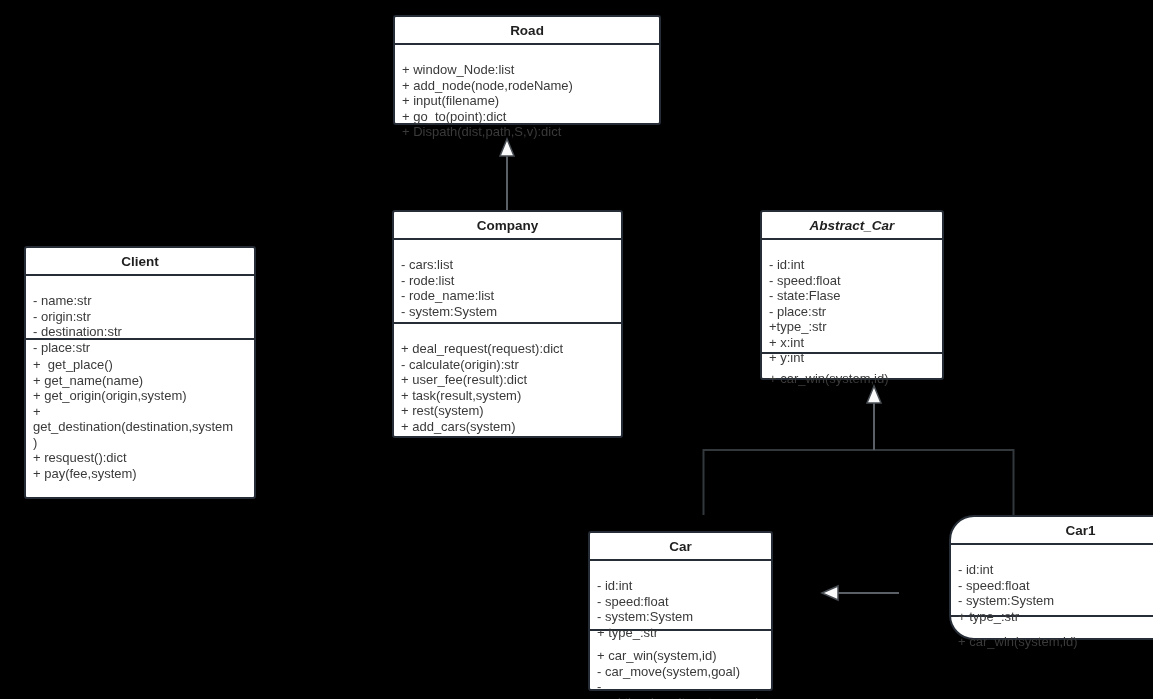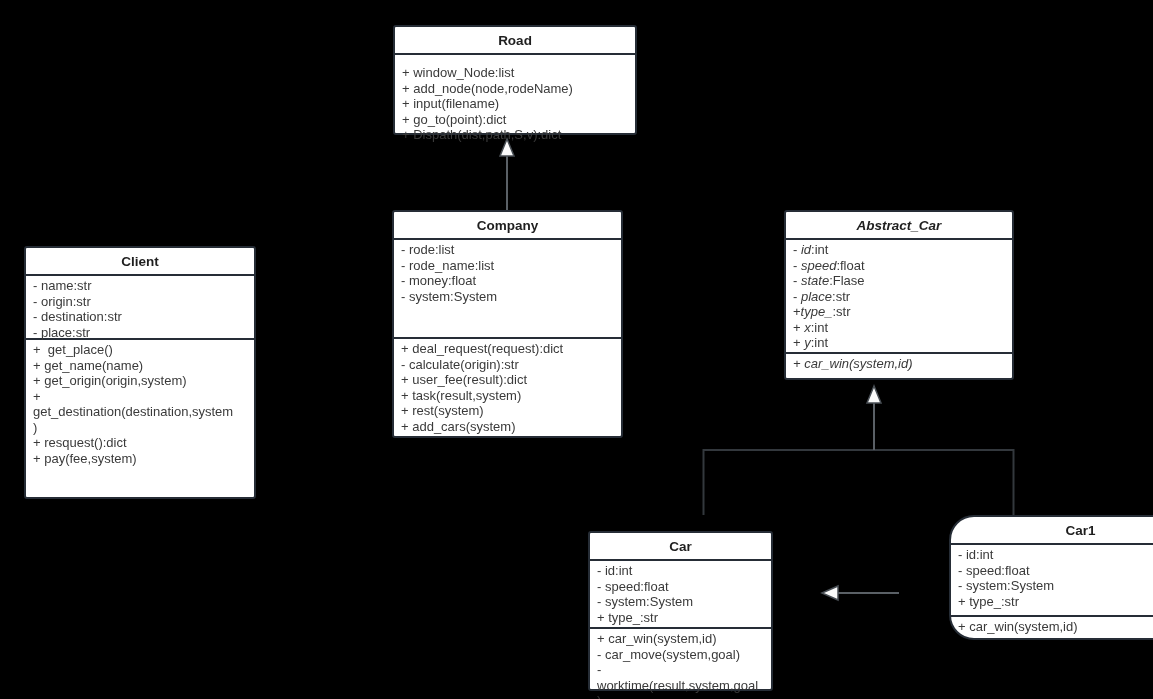--- a/index.html
+++ b/index.html
@@ -5,33 +5,33 @@
   html,body{margin:0;padding:0;background:#000;}
   body{width:1153px;height:699px;overflow:hidden;}
   .canvas{position:relative;width:1153px;height:699px;background:#000000;
           font-family:"Liberation Sans",sans-serif;}
   .edges{position:absolute;left:0;top:0;}
 
   .uml-class{position:absolute;display:flex;flex-direction:column;box-sizing:border-box;
              background:#ffffff;border:2px solid #262d36;border-radius:3px;color:#3a3a3a;}
   .uml-title{flex:0 0 28px;box-sizing:border-box;display:flex;align-items:center;justify-content:center;
              font-size:13.5px;font-weight:bold;color:#1f1f1f;border-bottom:2px solid #262d36;}
-  .uml-comp{box-sizing:border-box;padding:2px 12px 2px 7px;font-size:13px;line-height:15.5px;}
+  .uml-comp{box-sizing:border-box;padding:17px 12px 2px 7px;font-size:13px;line-height:15.5px;}
   .uml-comp.attrs{border-bottom:2px solid #262d36;}
   .grow{flex:1 1 auto;}
   .member{white-space:pre-wrap;overflow-wrap:break-word;}
-  .it{font-style:italic;}
+  .it{}
 
-  #road{left:393px;top:25px;width:244px;height:110px;gap:8px;}
+  #road{left:393px;top:15px;width:268px;height:110px;}
   #client{left:24px;top:210px;width:232px;height:253px;margin-top:36px;}
   #client .attrs{height:64px;}
   #client .methods{padding-right:20px;}
   #company{left:392px;top:210px;width:231px;height:228px;}
   #company .attrs{height:99px;}
-  #abstract-car{left:760px;top:210px;width:230px;height:170px;margin-left:24px;}
+  #abstract-car{left:760px;top:210px;width:184px;height:170px;}
   #abstract-car .attrs{height:114px;}
   #abstract-car .uml-title{font-style:italic;}
   #car{left:588px;top:515px;width:185px;height:160px;margin-top:16px;}
   #car .attrs{height:70px;}
   #car1{left:949px;top:515px;width:263px;height:125px;border-radius:25px;}
   #car1 .attrs{height:72px;}
 
   .stroke-light{stroke:#5a6066;stroke-width:2;fill:none;}
   .stroke-dark{stroke:#33383d;stroke-width:2;fill:none;}
   .arrow-hollow{fill:#fafafa;stroke:#484e54;stroke-width:1.5;}
@@ -82,23 +82,23 @@
         <div class="member">+ get_origin(origin,system)</div>
         <div class="member">+ get_destination(destination,system)</div>
         <div class="member">+ resquest():dict</div>
         <div class="member">+ pay(fee,system)</div>
       </div>
   </div>
 
   <div class="uml-class" id="company">
     <div class="uml-title">Company</div>
     <div class="uml-comp attrs">
+        <div class="member">- cars:list</div>
         <div class="member">- rode:list</div>
         <div class="member">- rode_name:list</div>
-        <div class="member">- money:float</div>
         <div class="member">- system:System</div>
       </div>
     <div class="uml-comp methods grow">
         <div class="member">+ deal_request(request):dict</div>
         <div class="member">- calculate(origin):str</div>
         <div class="member">+ user_fee(result):dict</div>
         <div class="member">+ task(result,system)</div>
         <div class="member">+ rest(system)</div>
         <div class="member">+ add_cars(system)</div>
       </div>

